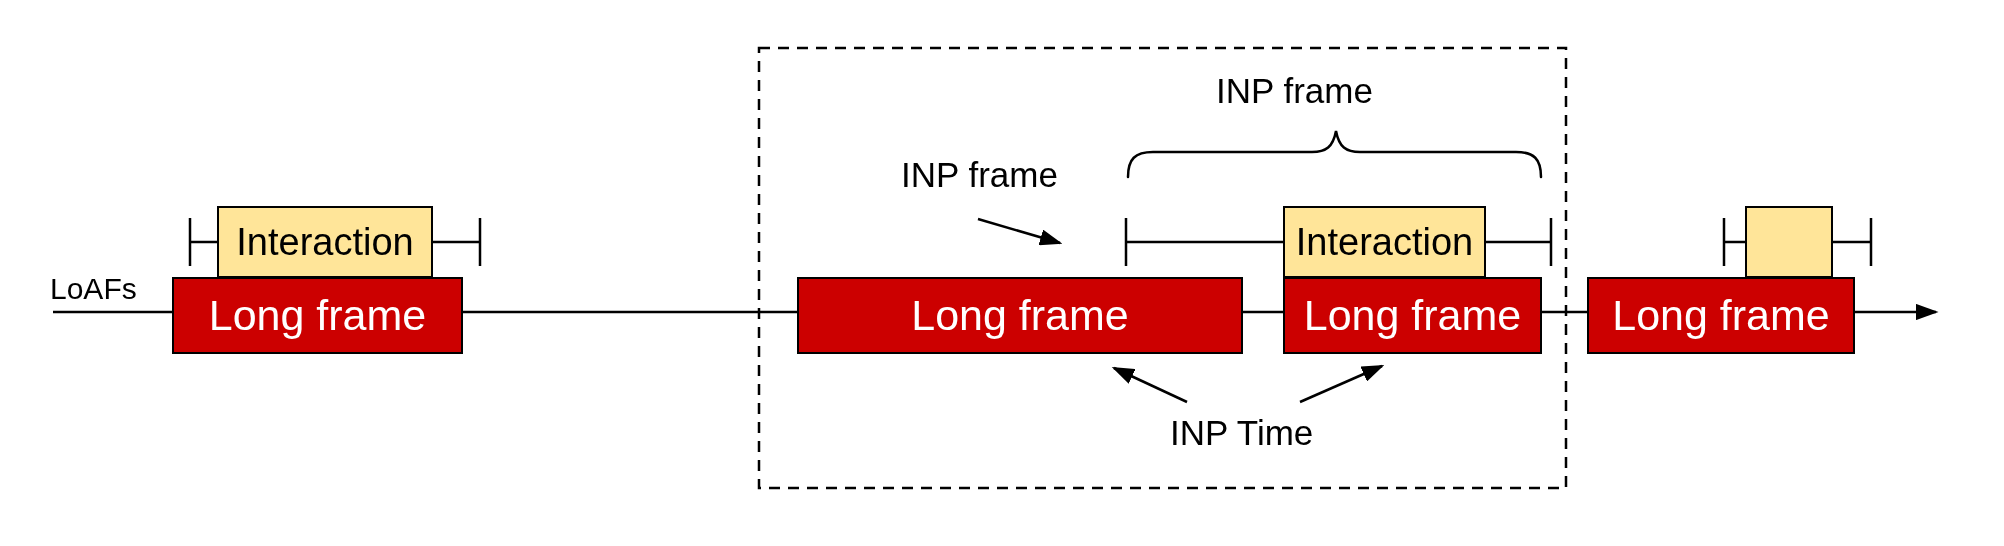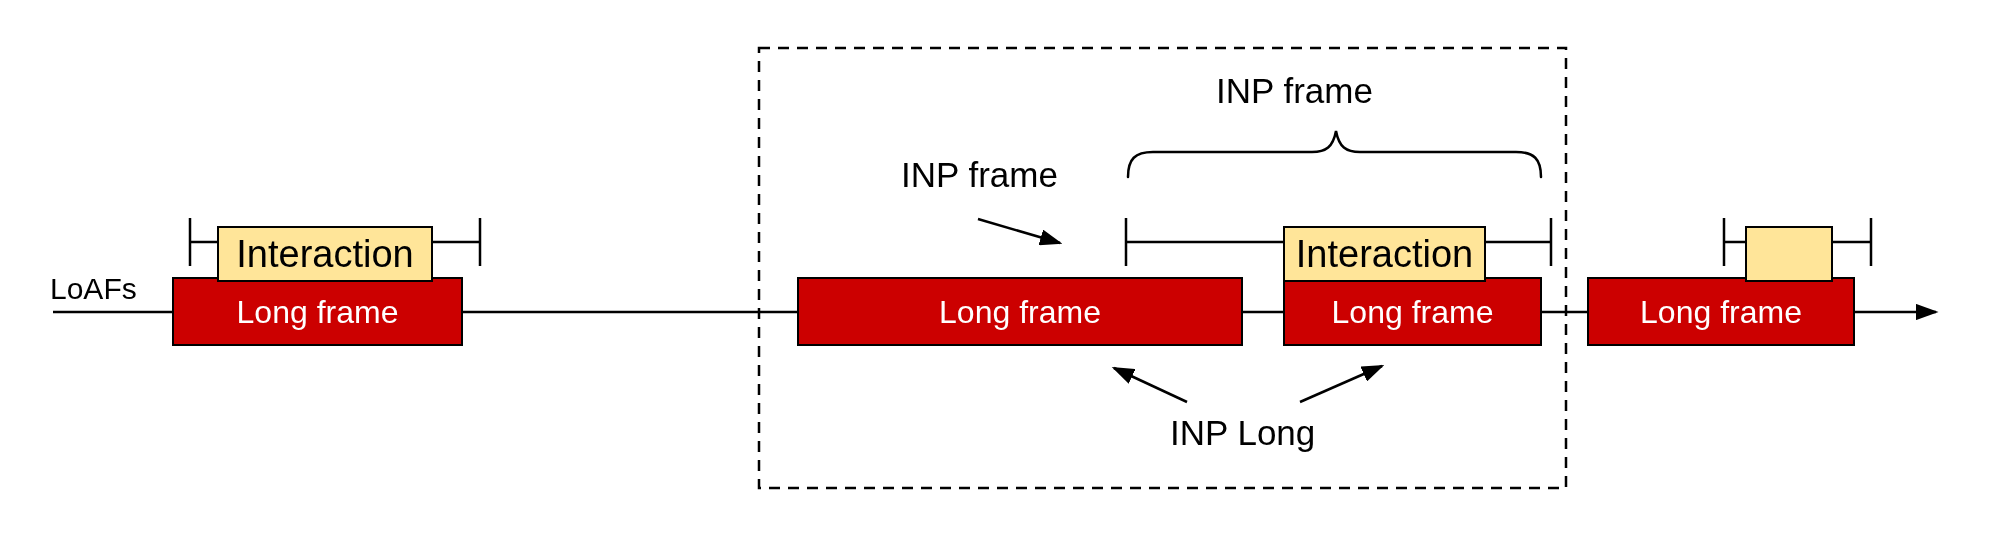--- a/index.html
+++ b/index.html
@@ -17,47 +17,46 @@
   }
   #lines {
     position: absolute;
     inset: 0;
     width: 2004px;
     height: 546px;
   }
   .long-frame {
     position: absolute;
     top: 277px;
-    height: 69px;
+    height: 77px;
     background: var(--red, #cc0000);
     border: 2.5px solid var(--ink, #000);
     box-sizing: border-box;
     display: flex;
     align-items: center;
     justify-content: center;
     color: var(--lf-text, #fff);
-    font-size: 32px;
+    font-size: 43px;
     line-height: 1;
     white-space: nowrap;
   }
   .interaction {
     position: absolute;
     top: 206px;
-    height: 56px;
+    height: 72px;
     background: var(--yellow, #ffe599);
     border: 2.5px solid var(--ink, #000);
     box-sizing: border-box;
     display: flex;
     align-items: center;
     justify-content: center;
     color: #000;
     font-size: 38px;
     line-height: 1;
     white-space: nowrap;
-    margin-top: 20px;
   }
   .note {
     position: absolute;
     color: #000;
     font-size: 35px;
     line-height: 1.1;
     white-space: nowrap;
   }
   #time-label    { left: 50px;  top: 272px; font-size: 30px; }
   #inp-value-label { left: 1216px; top: 72px; }
@@ -97,15 +96,15 @@
   <div class="long-frame" style="left:1283px; width:259px;">Long frame</div>
   <div class="long-frame" style="left:1587px; width:268px;">Long frame</div>
 
   <div class="interaction" style="left:217px;  width:216px;">Interaction</div>
   <div class="interaction" style="left:1283px; width:203px;">Interaction</div>
   <div class="interaction" style="left:1745px; width:88px;"></div>
 
   <div class="note" id="time-label">LoAFs</div>
   <div class="note" id="inp-value-label">INP frame</div>
   <div class="note" id="inp-event-label">INP frame</div>
-  <div class="note" id="inp-loafs-label">INP Long</div>
+  <div class="note" id="inp-loafs-label">INP Time</div>
 
 </div>
 
 </body></html>

